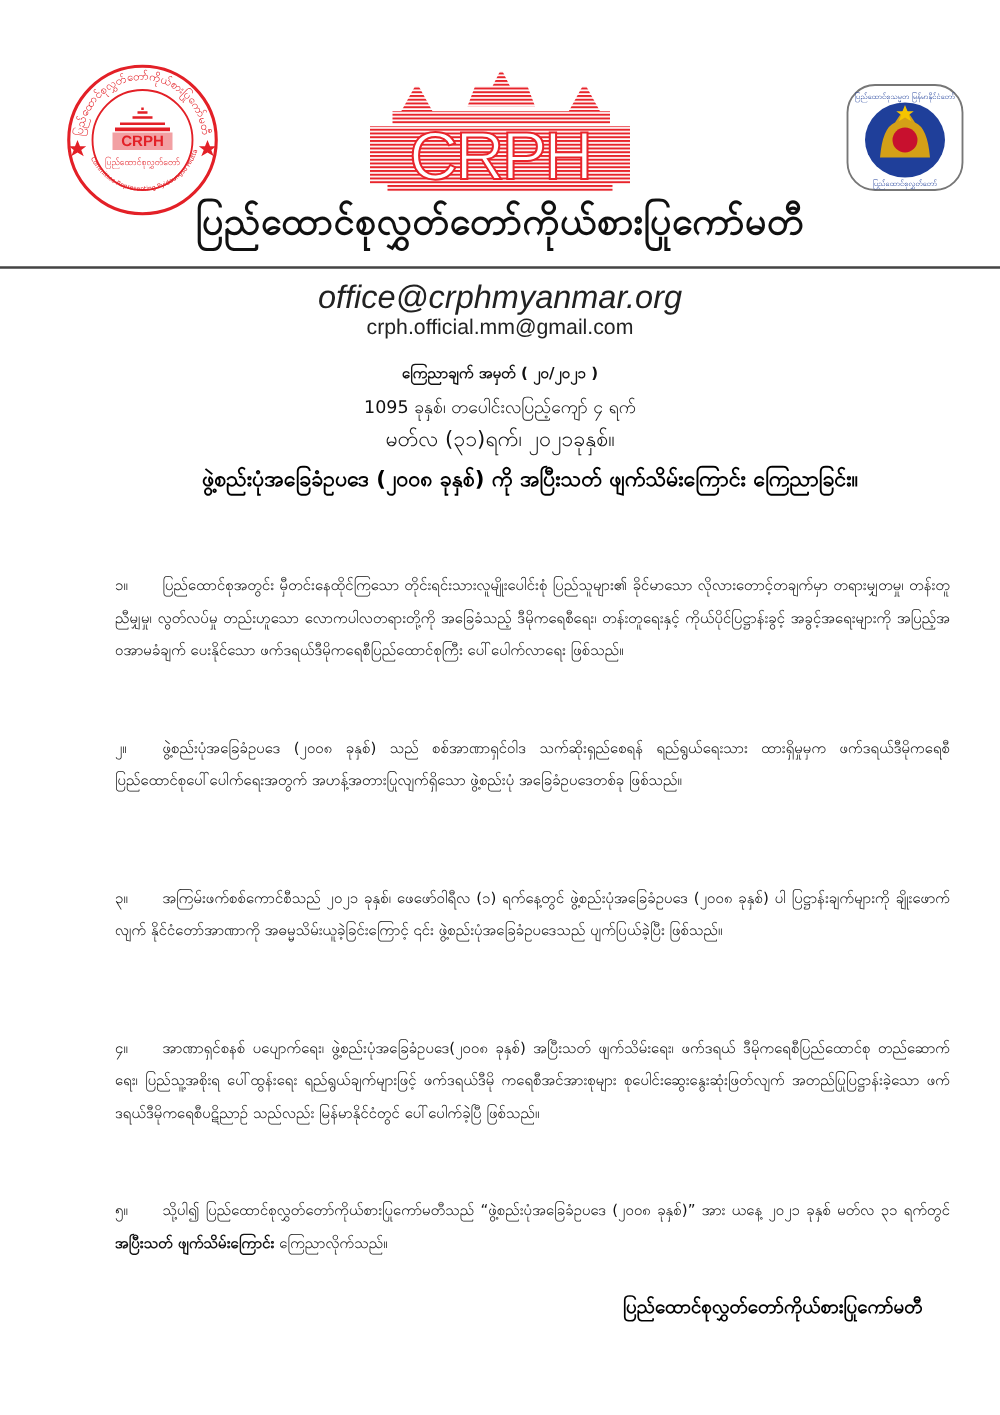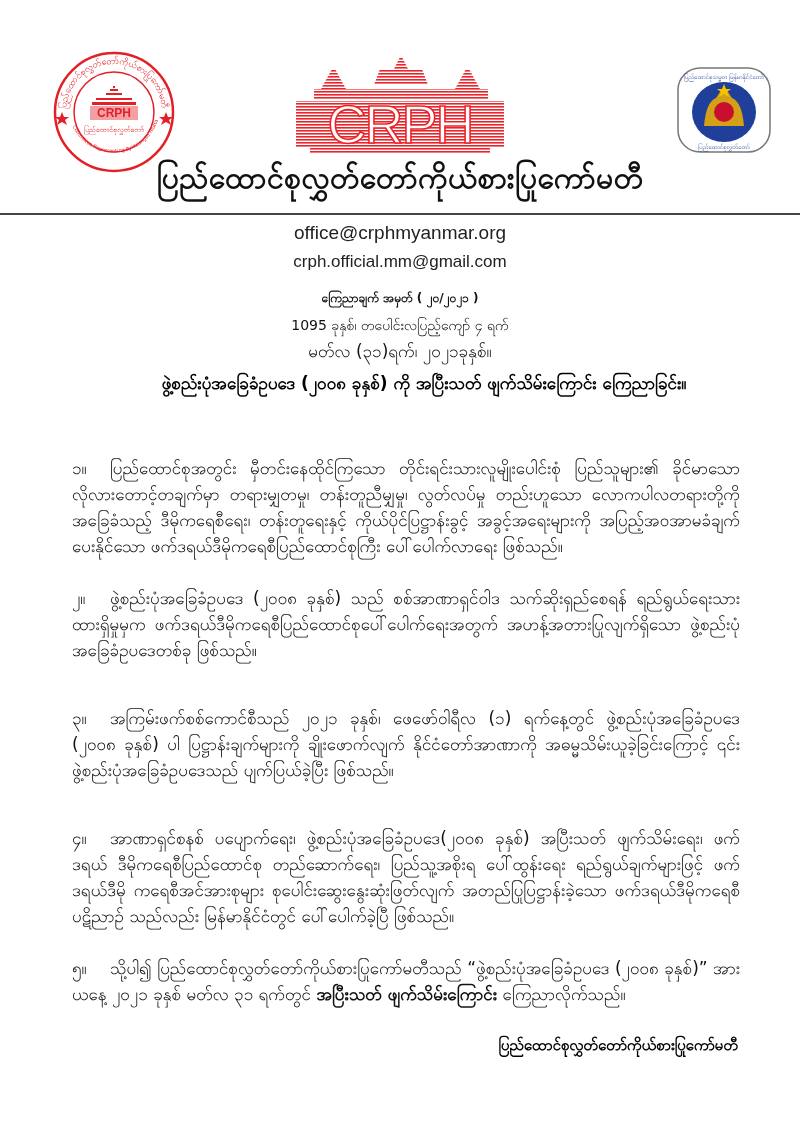--- a/index.html
+++ b/index.html
@@ -23,36 +23,36 @@
       font-family: "DejaVu Sans", sans-serif; letter-spacing: 0.5px;
     }
     .header-rule {
       position: absolute; left: 0; right: 0; top: 213px; height: 2px; background: #444;
     }
 
     .contact {
       position: absolute; left: 0; right: 0; text-align: center;
       font-family: "Liberation Sans", sans-serif; color: #222;
     }
-    .contact.email1 { top: 222px; font-size: 19px; }
+    .contact.email1 { top: 222px; font-size: 26px; font-style: italic; }
     .contact.email2 { top: 252px; font-size: 17px; }
 
     .meta { position: absolute; left: 0; right: 0; text-align: center; color: #111; }
     .meta.ref { top: 290px; font-size: 12px; font-weight: bold; }
     .meta.date-mm { top: 316px; font-size: 14px; }
     .meta.date-greg { top: 340px; font-size: 17px; }
 
     .subject {
       position: absolute; left: 0; right: 0; top: 372px; text-align: center;
       font-size: 17px; font-weight: bold; color: #000; padding-left: 48px;
     }
 
     .paragraph {
-      position: absolute; left: 72px; width: 668px;
-      font-size: 17px; line-height: 26px; color: #111;
+      position: absolute; left: 92px; width: 668px;
+      font-size: 12px; line-height: 26px; color: #111;
       text-align: justify;
     }
     .paragraph .num { display: inline-block; min-width: 28px; margin-right: 10px; }
     .p1 { top: 455px; }
     .p2 { top: 585px; }
     .p3 { top: 705px; }
     .p4 { top: 825px; }
     .p5 { top: 955px; }
     .bold { font-weight: bold; }
 

